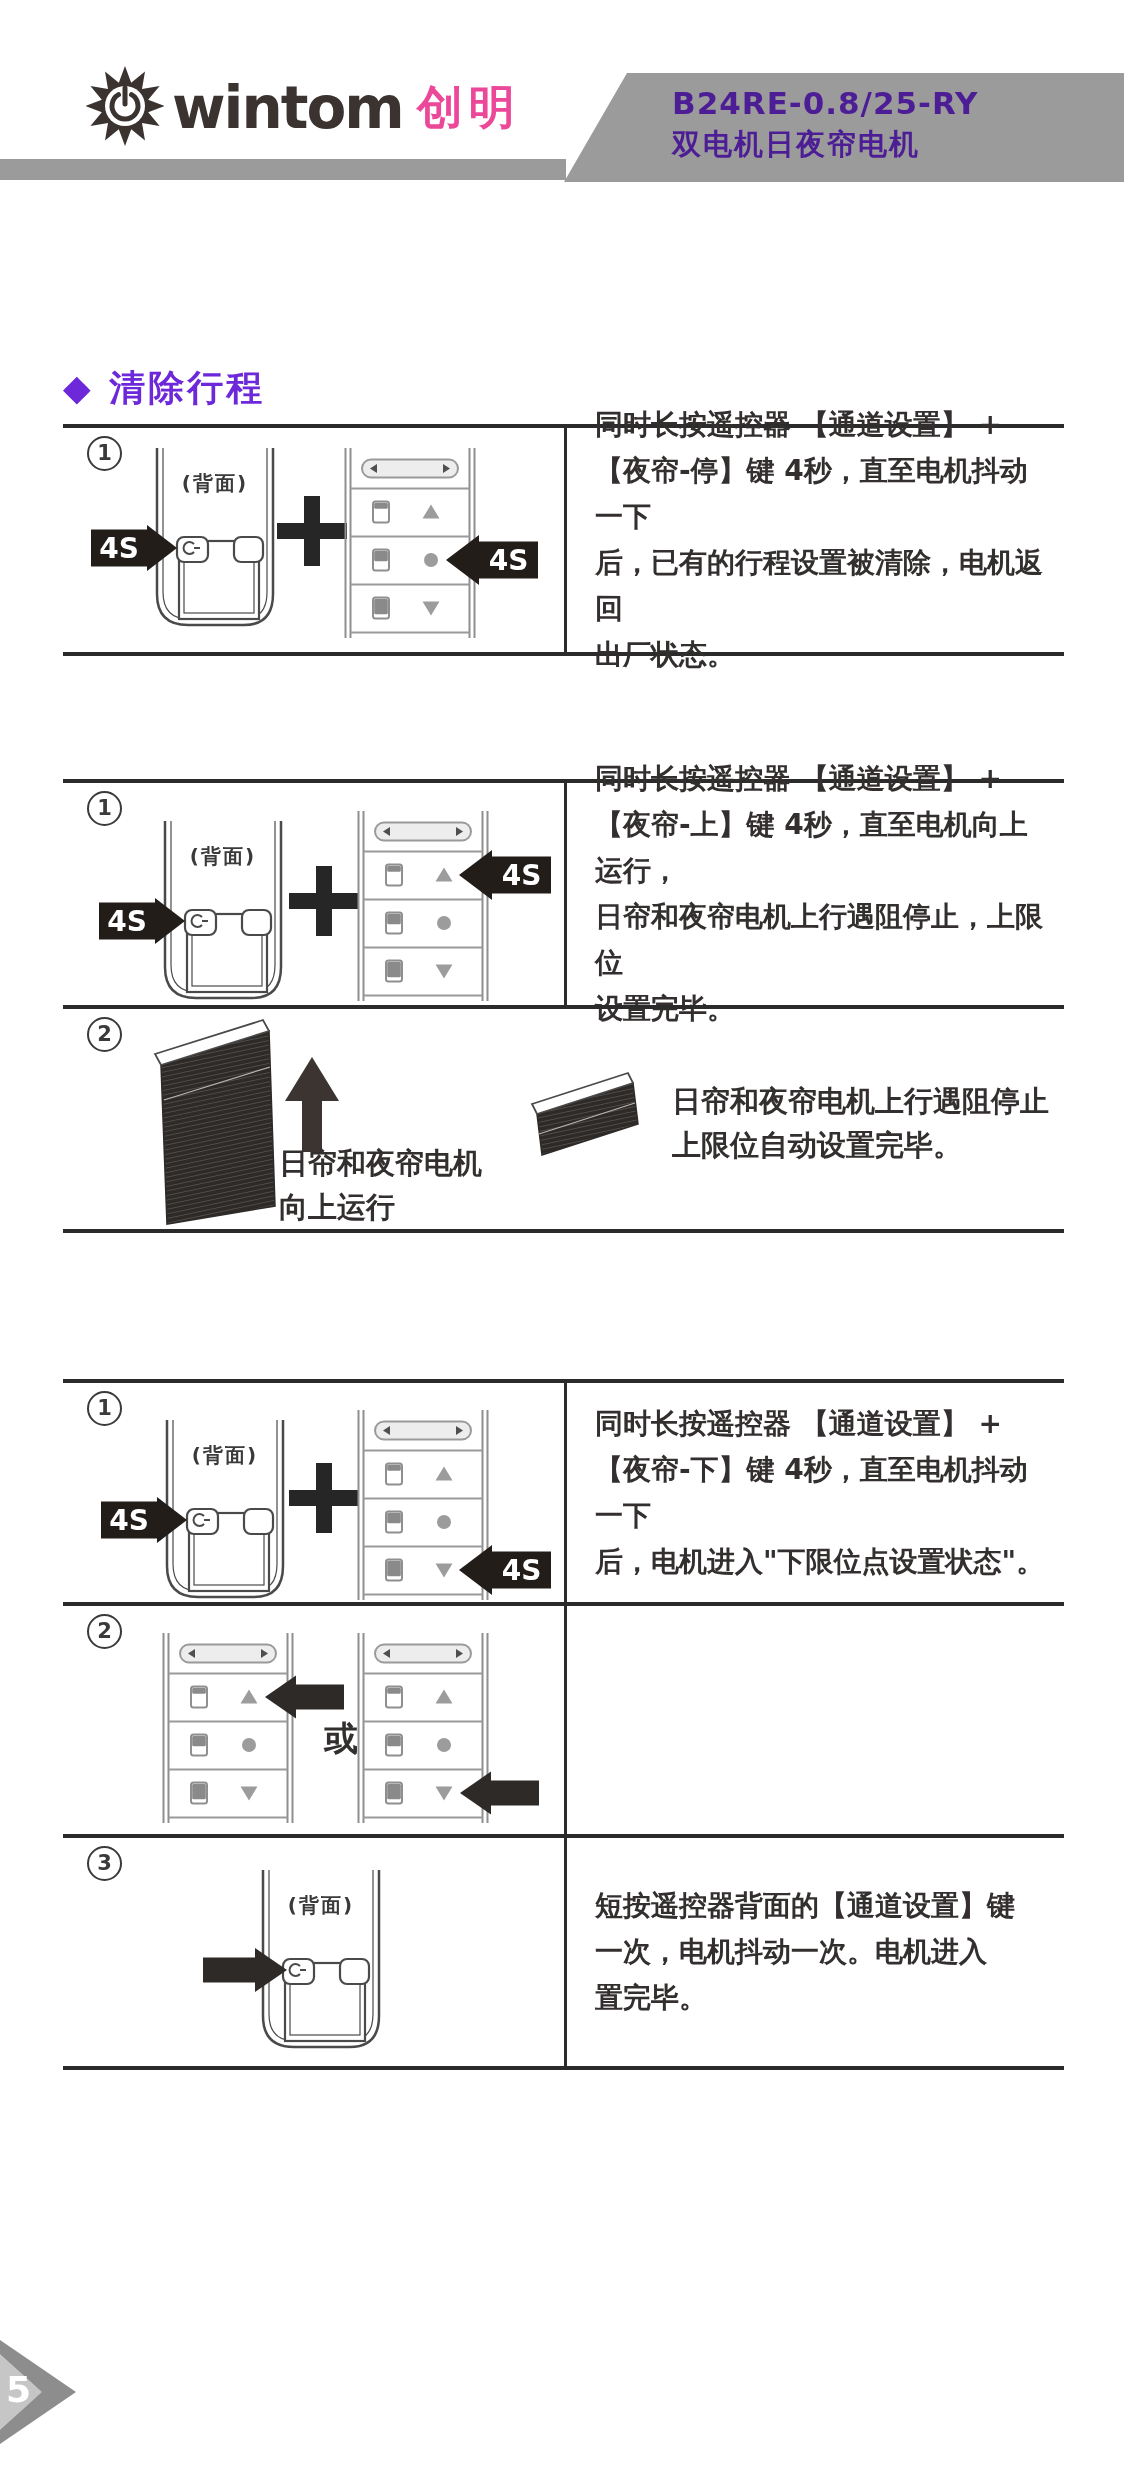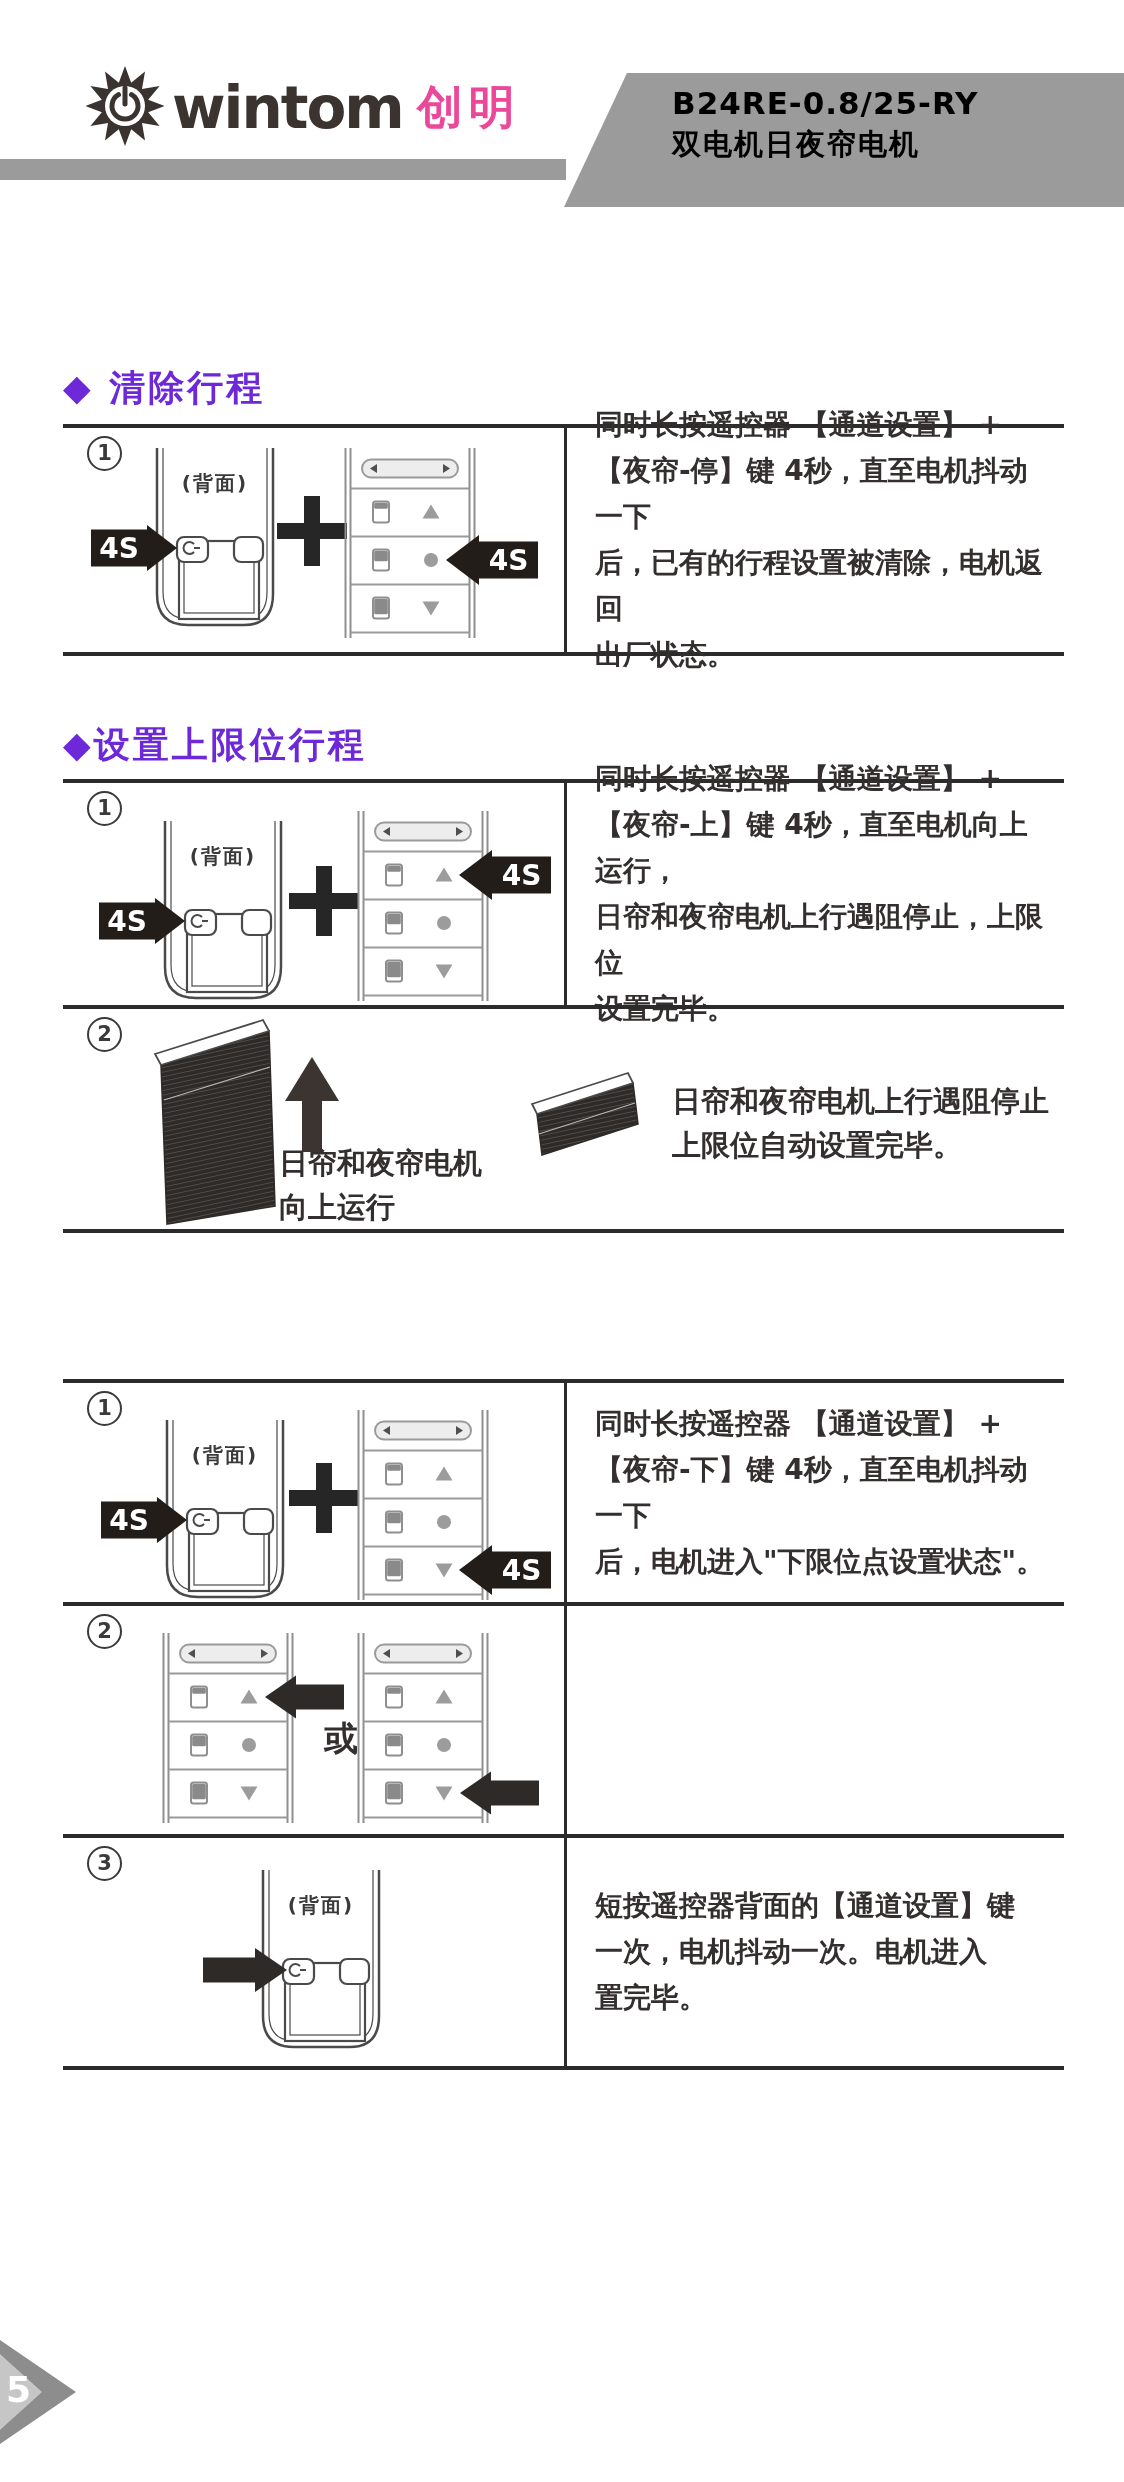--- a/index.html
+++ b/index.html
@@ -3,23 +3,23 @@
 <meta charset="utf-8">
 <style>
   html,body{margin:0;padding:0;background:#fff;}
   .page{position:relative;width:1124px;height:2482px;background:#fff;overflow:hidden;
         font-family:"DejaVu Sans","Liberation Sans",sans-serif;color:#332f2e;}
   
   .logo{position:absolute;left:86px;top:64px;height:88px;display:flex;align-items:center;}
   .logo .en{font-size:58px;font-weight:bold;letter-spacing:-2px;color:#3b3330;margin-left:8px;}
   .logo .cn{font-size:46px;font-weight:bold;letter-spacing:6px;color:#ec4899;margin-left:14px;}
   .hdr-strip{position:absolute;left:0;top:159px;width:566px;height:21px;background:#9b9b9b;}
-  .banner{position:absolute;left:564px;top:73px;width:560px;height:134px;background:#9b9b9b;
+  .banner{position:absolute;left:564px;top:73px;width:560px;height:109px;background:#9b9b9b;
           clip-path:polygon(63px 0,100% 0,100% 100%,0 100%);
-          color:#000000;padding:10px 0 0 108px;box-sizing:border-box;}
+          color:#4c1d95;padding:10px 0 0 108px;box-sizing:border-box;}
   .banner .model{font-size:31px;font-weight:bold;line-height:40px;letter-spacing:1px;}
   .banner .sub{font-size:29px;font-weight:bold;line-height:42px;letter-spacing:2px;}
   
   .sec-title{position:absolute;left:63px;font-size:36px;font-weight:bold;letter-spacing:3px;color:#6d28d9;}
   .tbl{position:absolute;left:63px;width:1001px;border-top:4px solid #2b2b2b;border-bottom:4px solid #2b2b2b;}
   .row{position:relative;}
   .row + .row{border-top:4px solid #2b2b2b;}
   .divider{position:absolute;left:501px;top:0;bottom:0;width:3px;background:#2b2b2b;}
   .step{position:absolute;left:24px;top:8px;width:31px;height:31px;border:2.5px solid #3a3a3a;
         border-radius:50%;text-align:center;font-size:21px;font-weight:bold;line-height:31px;color:#3a3a3a;}
@@ -129,21 +129,20 @@
           <text x="203.5" y="122" font-size="28" font-weight="bold" fill="#fff" text-anchor="middle">4S</text>
             </g>
           </svg></div>
       <div class="row-text">同时长按遥控器 【通道设置】 +
 【夜帘-停】键 4秒，直至电机抖动一下
 后，已有的行程设置被清除，电机返回
 出厂状态。</div>
     </div>
   </div>
 
-  <div class="sec-title" style="top:721px">◆设置上限位行程</div>
   <div class="tbl" style="top:779px">
     <div class="row" style="height:222px">
       <div class="divider"></div>
       <div class="step">1</div>
       <div class="diag" style="left:32px;top:38px"><svg width="260" height="185" viewBox="0 0 260 185">
             <path d="M70,0 V146 Q70,177 101,177 H157 Q186,177 186,146 V0" fill="#fff" stroke="#4a4a4a" stroke-width="2.5"></path>
             <path d="M76,0 V144 Q76,171 102,171 H156 Q180,171 180,144 V0" fill="none" stroke="#4a4a4a" stroke-width="1.2"></path>
             <text x="128" y="42" font-size="20" font-weight="bold" fill="#3a3a3a" text-anchor="middle" letter-spacing="2">(背面)</text>
             <g>
       <rect x="92" y="93" width="80" height="78" fill="#fff" stroke="#4a4a4a" stroke-width="2.2"></rect>

